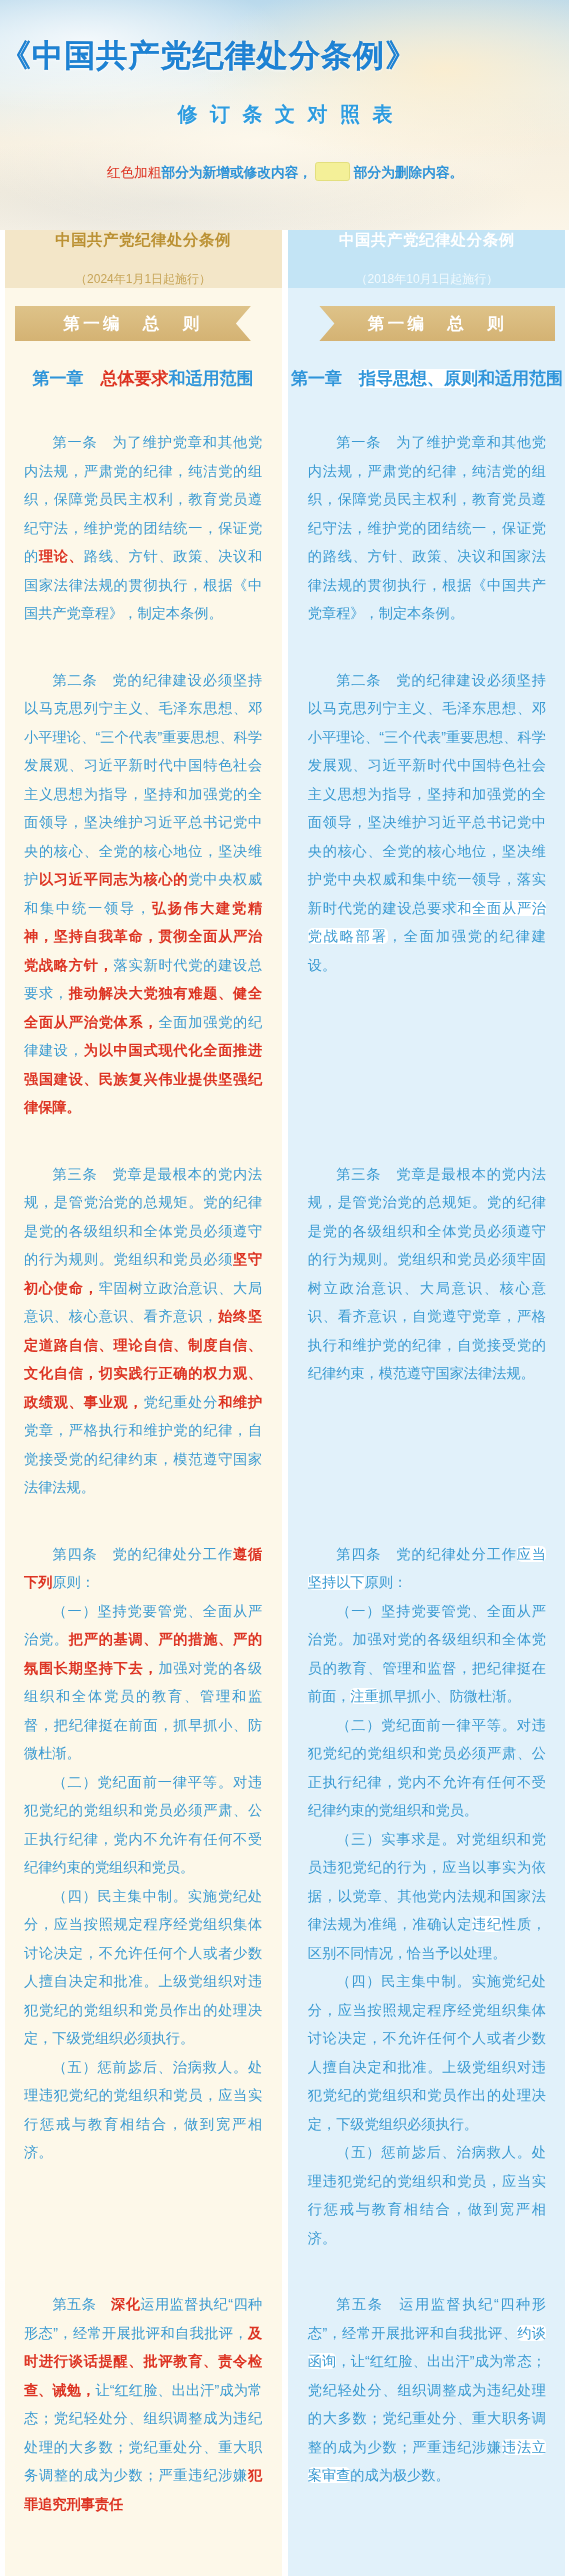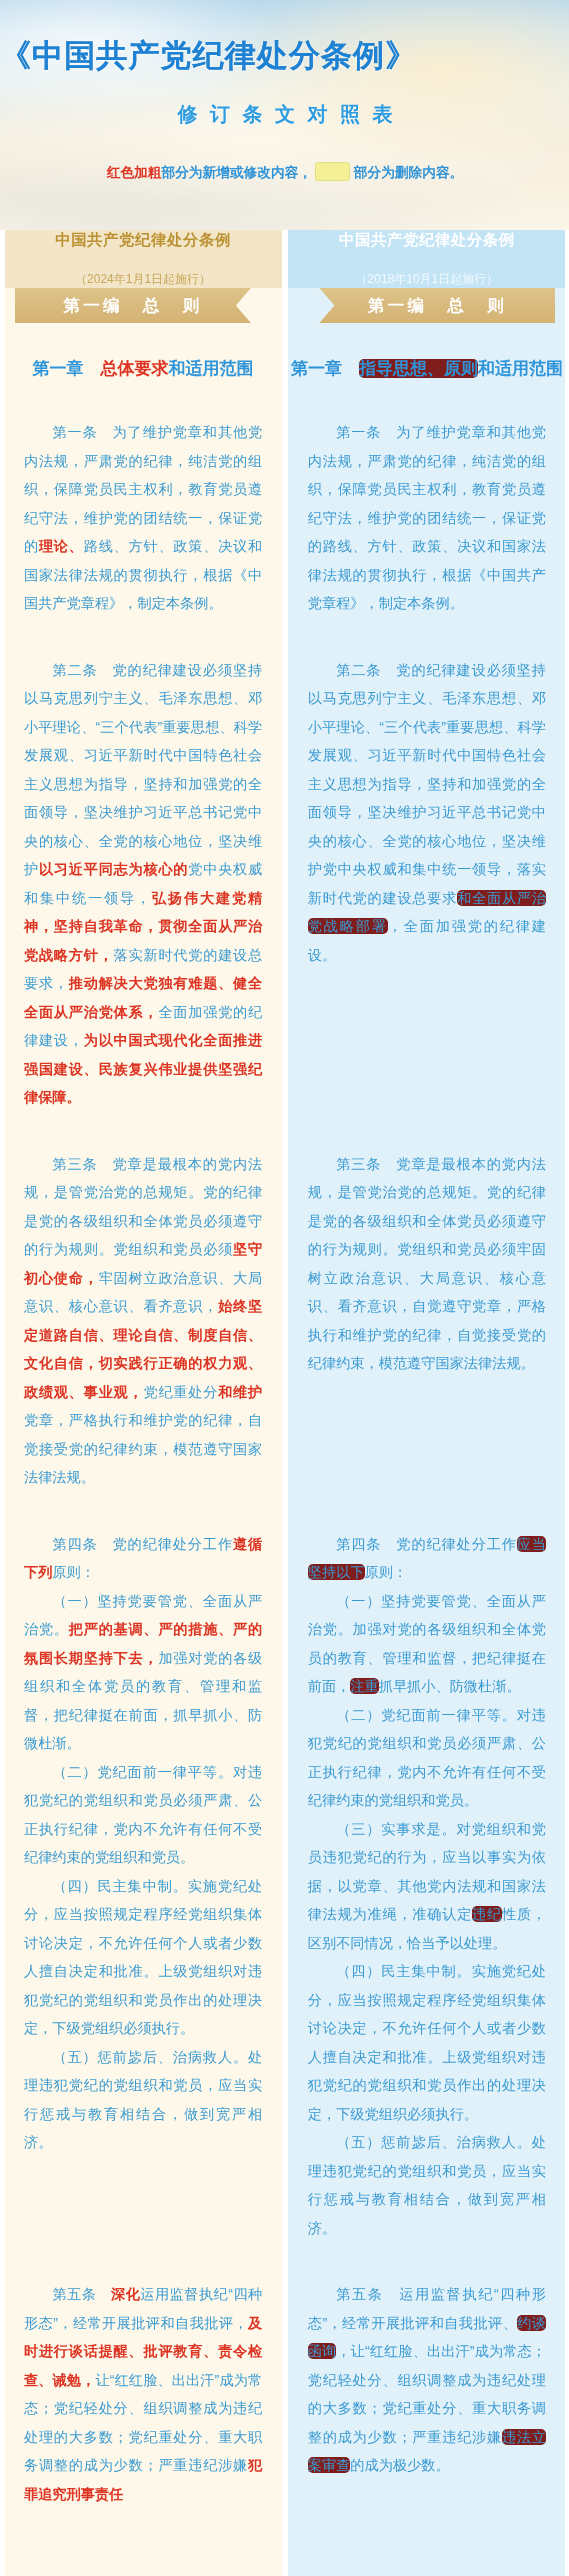--- a/index.html
+++ b/index.html
@@ -26,21 +26,21 @@
   .sub-title{
     position:absolute;left:0;top:101px;width:100%;text-align:center;
     font-size:20px;font-weight:700;color:#2d9ce0;letter-spacing:12.5px;text-indent:12.5px;
     font-family:"Liberation Serif","DejaVu Serif",serif;
     text-shadow:0 1.1px 2.3px rgba(255,255,255,.7);
   }
   .legend{
     position:absolute;left:0;top:162px;width:100%;text-align:center;
     font-size:13.7px;color:#2e93d8;font-weight:600;
   }
-  .legend .red{color:#dd3423;font-weight:700;}
+  .legend .red{color:#dd3423;font-weight:400;}
   .legend .swatch{
     display:inline-block;width:33px;height:17px;vertical-align:-4px;
     background:#f4f098;border:0.6px solid #e3df7e;border-radius:2.8px;margin:0 3.4px;
   }
   
   .grid{
     display:grid;grid-template-columns:1fr 1fr;column-gap:6.8px;
     grid-template-rows:repeat(8,auto) 1fr;
     padding:0 4.6px;height:2346px;background:#ffffff;box-sizing:border-box;
   }
@@ -53,42 +53,42 @@
   }
   .col-head.left{background:#f3e6c8;}
   .col-head.right{background:#c3e4f5;}
   .col-head .t{font-size:15.4px;font-weight:800;letter-spacing:0.6px;}
   .col-head .d{font-size:12px;font-weight:400;}
   .col-head.left .t{color:#bb9133;}
   .col-head.left .d{color:#c7a558;}
   .col-head.right .t{color:#ffffff;}
   .col-head.right .d{color:#f2fafe;}
   
-  .ribbon-cell{}
+  .ribbon-cell{padding-top:18px;}
   .ribbon{
     position:relative;height:35px;width:236px;
     display:flex;align-items:center;justify-content:center;
     background:linear-gradient(180deg,#dec389 0%,#d4b273 100%);
     color:#ffffff;font-size:16.5px;font-weight:800;letter-spacing:3.4px;
   }
   .ribbon.l{margin-left:10.3px;clip-path:polygon(0 0,100% 0,calc(100% - 15px) 50%,100% 100%,0 100%);}
   .ribbon.r{margin-left:31px;clip-path:polygon(0 0,100% 0,100% 100%,0 100%,15px 50%);}
   .fold{position:absolute;width:0;height:0;}
   .ribbon.l .fold{left:-15px;top:100%;border-top:11.4px solid #b9891f;border-left:15.4px solid transparent;}
   .ribbon.r .fold{right:-15px;top:100%;border-top:11.4px solid #b9891f;border-right:15.4px solid transparent;}
   
-  .chapter-cell{padding-top:34px;text-align:center;font-size:17px;font-weight:800;color:#2f95da;}
+  .chapter-cell{padding-top:26px;text-align:center;font-size:17px;font-weight:800;color:#2f95da;}
   
   .article-cell{padding:38px 19.4px 0 19.4px;}
   .para{
     margin:0;text-indent:2em;text-align:justify;
     font-size:14.2px;line-height:28.5px;color:#3a9ad2;
   }
   .seg-red{color:#dd3423;font-weight:800;}
-  .seg-hl{background:#7f1d1d;border-radius:5px;box-decoration-break:clone;-webkit-box-decoration-break:clone;}
+  .seg-hl{background:#ffffff;border-radius:5px;box-decoration-break:clone;-webkit-box-decoration-break:clone;}
   .filler{height:100%;}
 </style>
 </head>
 <body>
 
 <div class="page">
 
   <div class="sky">
     <div class="main-title">《中国共产党纪律处分条例》</div>
     <div class="sub-title">修订条文对照表</div>

